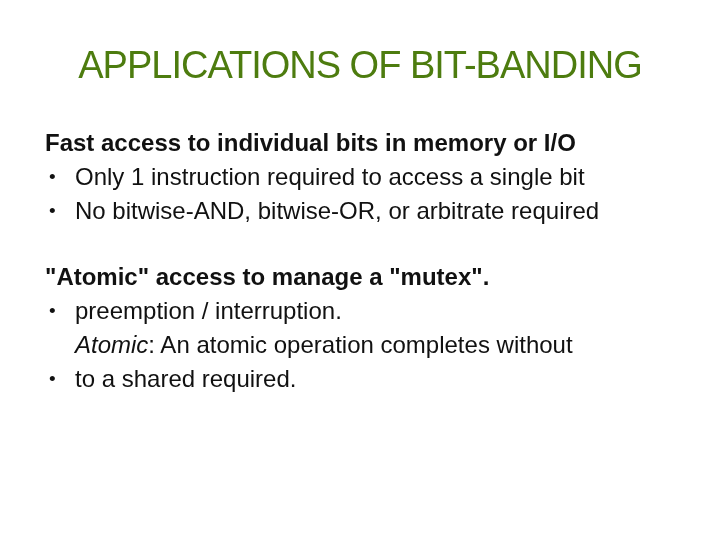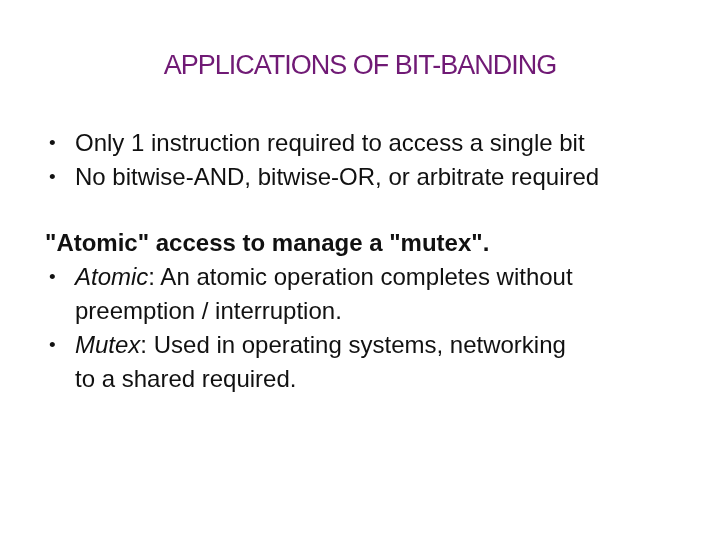--- a/index.html
+++ b/index.html
@@ -15,25 +15,25 @@
     overflow: hidden;
     font-family: "Liberation Sans", sans-serif;
     color: #111111;
   }
   .title {
     position: absolute;
     top: 42px;
     left: 0;
     right: 0;
     text-align: center;
-    font-size: 27px;
+    font-size: 38px;
     line-height: 46px;
     font-weight: 400;
     letter-spacing: -1px;
-    color: #701a75;
+    color: #4d7c0f;
     white-space: nowrap;
   }
   .content {
     position: absolute;
     left: 45px;
     top: 126px;
     width: 650px;
   }
   .section + .section {
     margin-top: 32px;
@@ -78,20 +78,21 @@
 </head>
 <body>
 
 <div class="slide">
 
   <div class="title">APPLICATIONS OF BIT-BANDING</div>
 
   <div class="content">
 
     <div class="section">
+      <p class="heading">Fast access to individual bits in memory or I/O</p>
       <ul class="bullets">
         <li>
           <span class="marker">•</span>
           <span class="btext">
             <span class="line"><i></i><span>Only 1 instruction required to access a single bit</span></span>
           </span>
         </li>
         <li>
           <span class="marker">•</span>
           <span class="btext">
@@ -100,28 +101,27 @@
         </li>
       </ul>
     </div>
 
     <div class="section">
       <p class="heading">"Atomic" access to manage a "mutex".</p>
       <ul class="bullets">
         <li>
           <span class="marker">•</span>
           <span class="btext">
+            <span class="line">preemption / interruption.</span>
             <span class="line"><i>Atomic</i><span>: An atomic operation completes without</span></span>
-            <span class="line">preemption / interruption.</span>
           </span>
         </li>
         <li>
           <span class="marker">•</span>
           <span class="btext">
-            <span class="line"><i>Mutex</i><span>: Used in operating systems, networking</span></span>
             <span class="line">to a shared required.</span>
           </span>
         </li>
       </ul>
     </div>
 
   </div>
 </div>
 
 </body></html>

